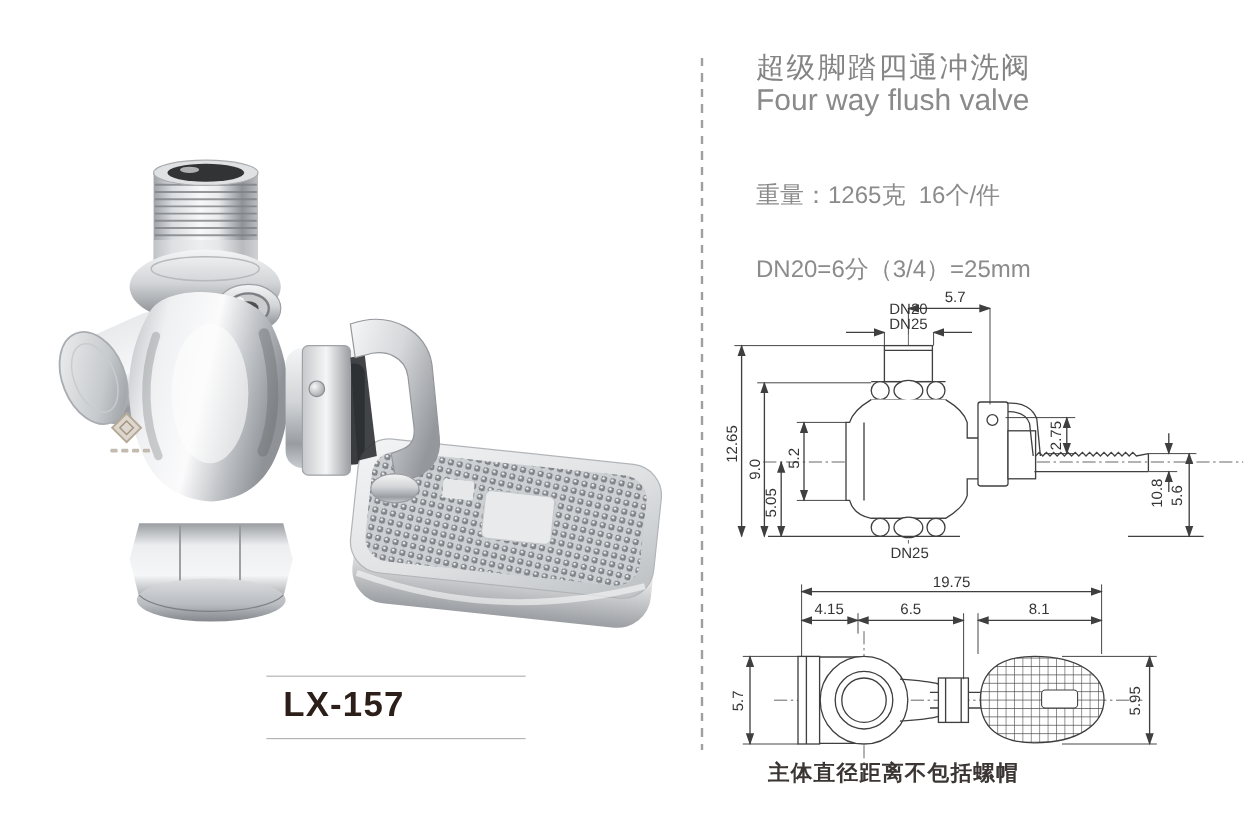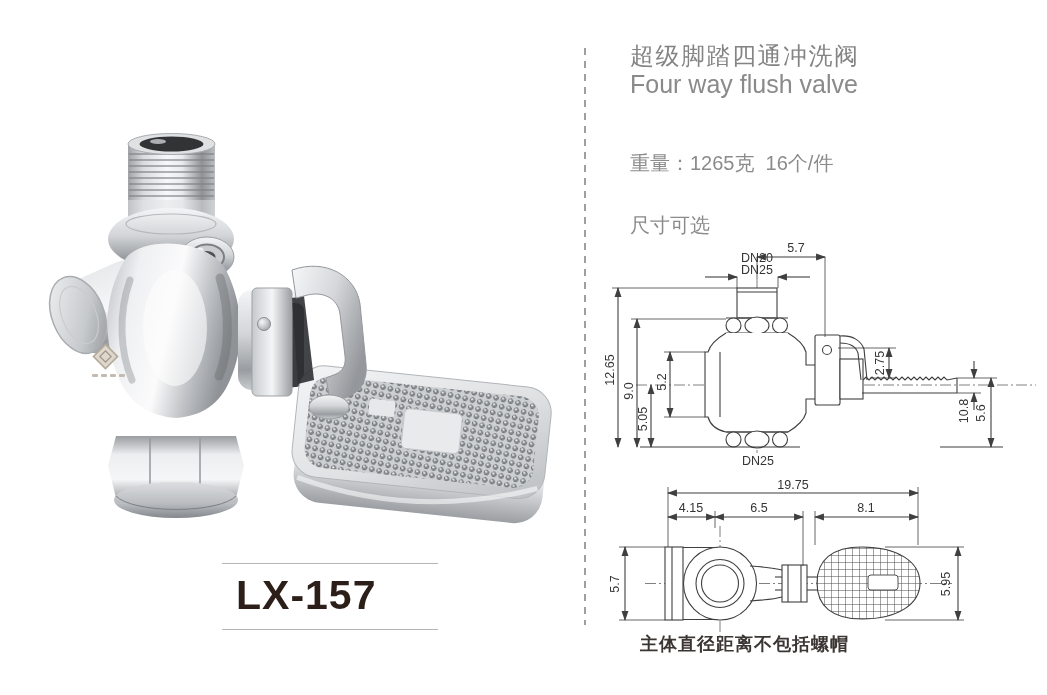--- a/index.html
+++ b/index.html
@@ -10,21 +10,21 @@
   .title-cn{left:630px;top:40px;font-size:24px;letter-spacing:1.5px;color:#848484;font-weight:500;}
   .title-en{left:630px;top:70px;font-size:25px;color:#8a8a8a;font-weight:400;}
   .specs{left:630px;top:113px;font-size:20px;line-height:24px;color:#8b8b8b;}
   .specs div{white-space:pre;margin-top:38px;}
   
   .divider{left:584px;top:48px;width:2px;height:577px;
     background:repeating-linear-gradient(to bottom,#9f9f9f 0 7px,transparent 7px 13px);}
   
   .model-block{left:222px;top:563px;width:216px;}
   .model-block .rule{height:1px;background:#b5b5b5;}
-  .model-text{font-size:41px;font-weight:700;color:#2c1e18;padding:8px 0 10px 14px;letter-spacing:1px;}
+  .model-text{font-size:29px;font-weight:700;color:#2c1e18;padding:8px 0 10px 14px;letter-spacing:1px;}
   .caption{left:640px;top:632px;font-size:18px;font-weight:600;color:#3b3634;letter-spacing:1px;}
   svg text{font-family:"Liberation Sans","DejaVu Sans",sans-serif;}
   .dwg text{fill:#353535;font-size:12.5px;}
 </style>
 </head>
 <body>
 
 <div class="canvas">
 
   <svg class="abs" style="left:30px;top:118px;" width="540" height="430" viewBox="0 0 540 430">
@@ -195,21 +195,21 @@
     <div class="model-text">LX-157</div>
     <div class="rule"></div>
   </div>
 
   <div class="abs divider"></div>
 
   <div class="abs title-cn">超级脚踏四通冲洗阀</div>
   <div class="abs title-en">Four way flush valve</div>
   <div class="abs specs">
     <div>重量：1265克  16个/件</div>
-    <div>尺寸可选</div>
+    <div>DN20=6分（3/4）=25mm</div>
   </div>
 
   <svg class="abs dwg" style="left:600px;top:233px;" width="447" height="250" viewBox="0 0 447 250">
     <defs>
       <marker id="ar1" viewBox="0 0 10 10" refX="9" refY="5" markerWidth="9" markerHeight="9" orient="auto-start-reverse">
         <path d="M0,1.5 L10,5 L0,8.5 Z" fill="#3f3f3f"></path>
       </marker>
     </defs>
     <g stroke="#3f3f3f" stroke-width="1.1" fill="none">
 

